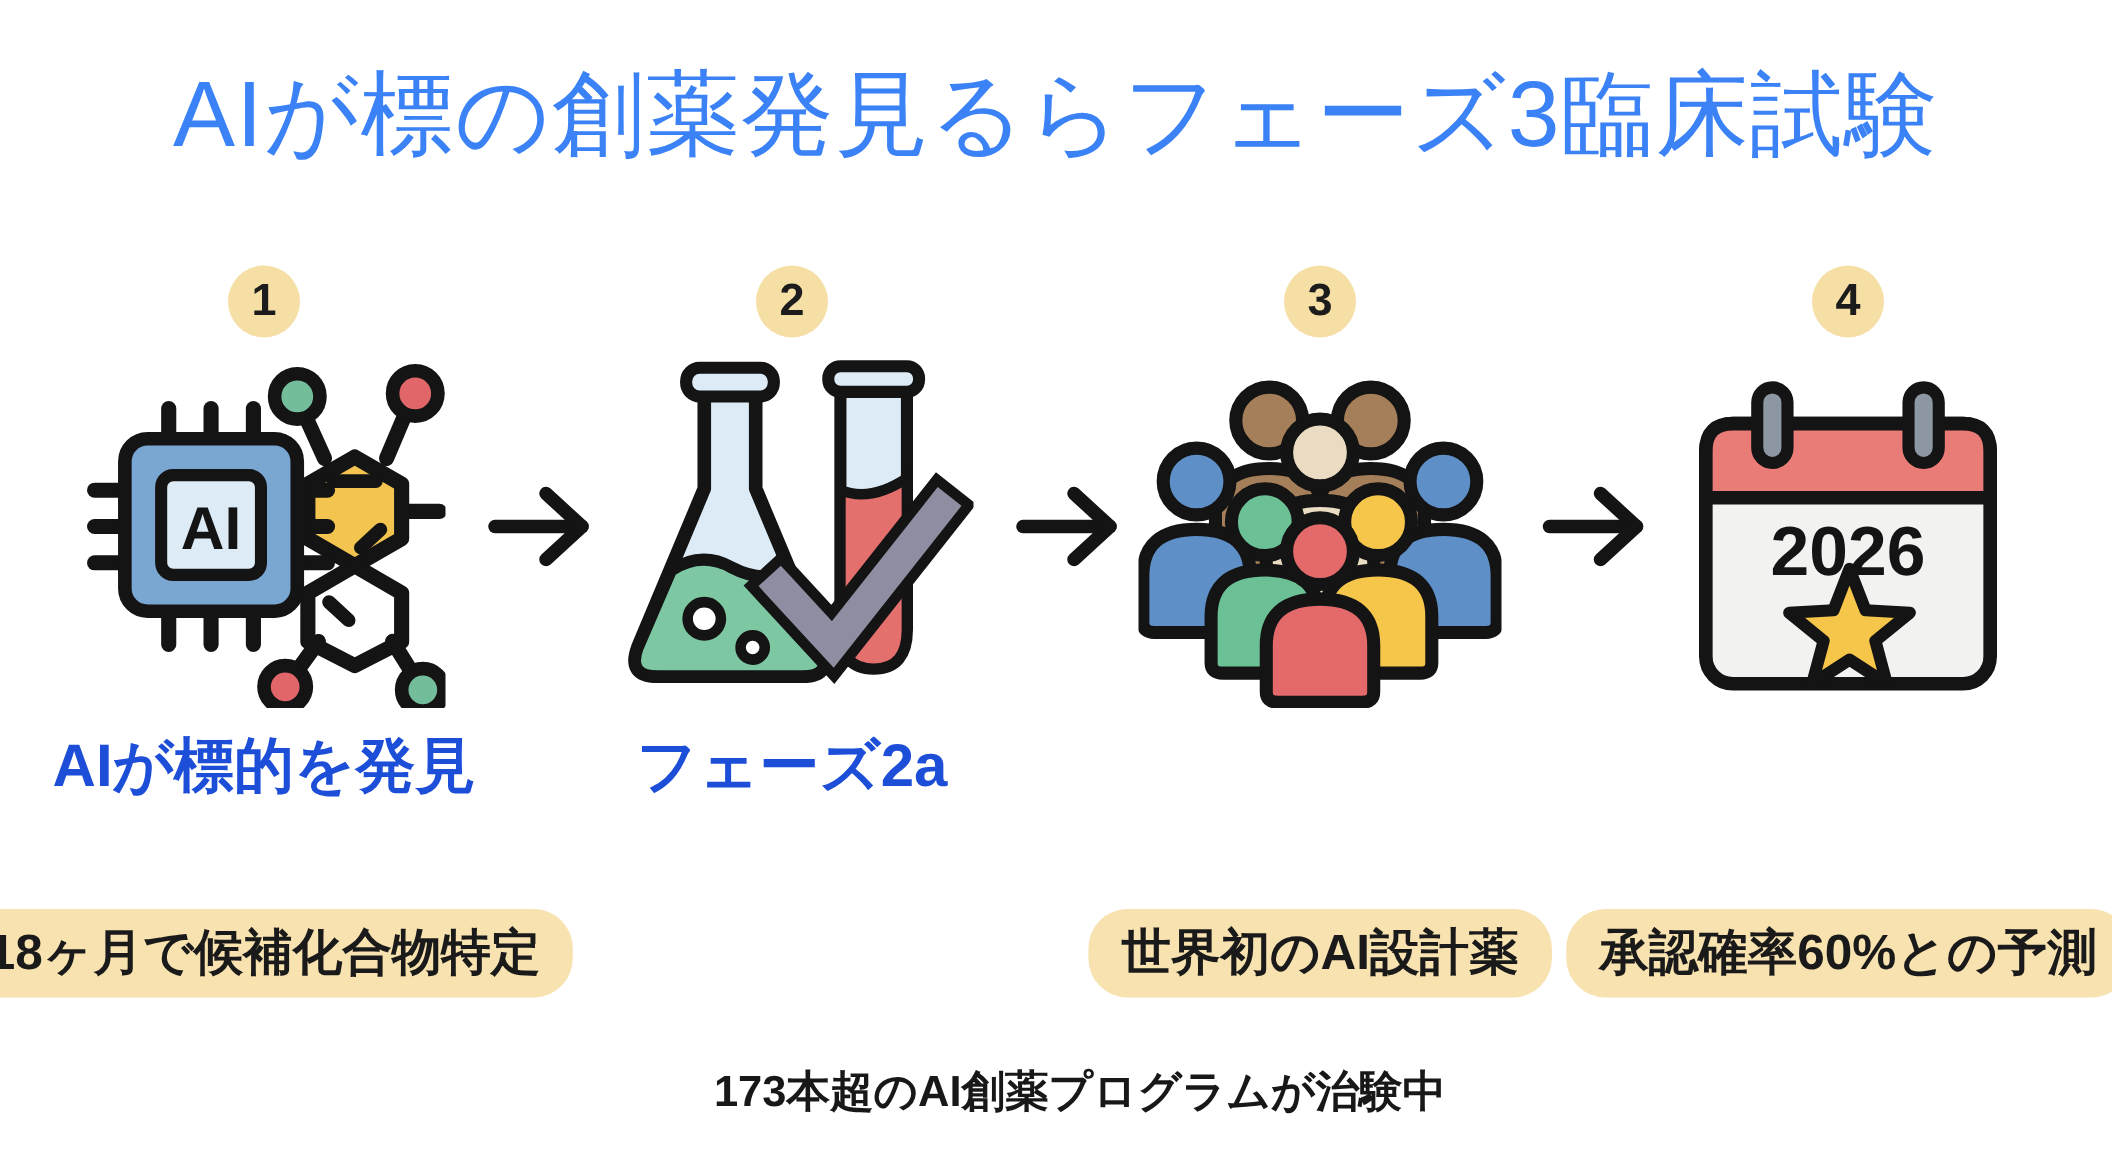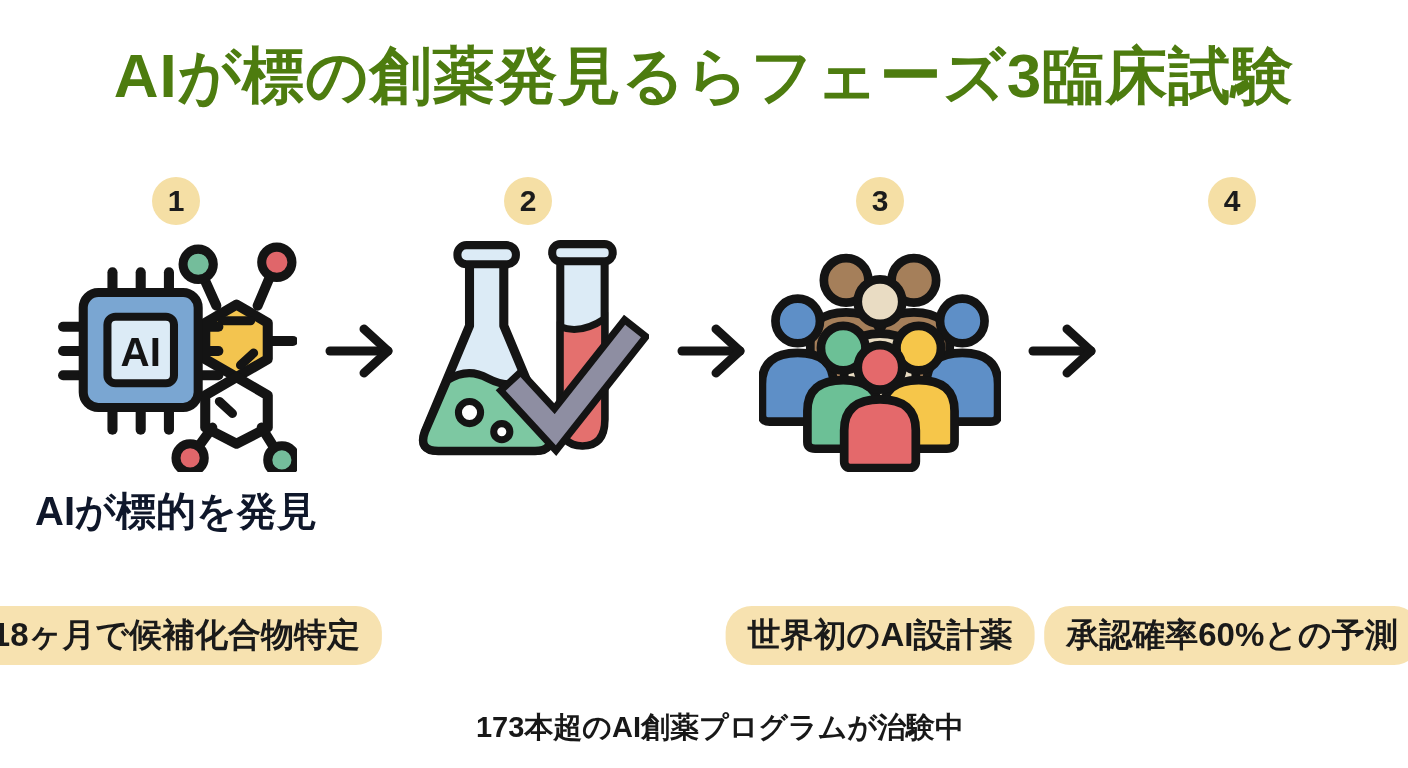--- a/index.html
+++ b/index.html
@@ -7,21 +7,21 @@
     width:1408px;height:768px;
     background:#ffffff;
     font-family:"Liberation Sans","DejaVu Sans",sans-serif;
     color:#111;
     overflow:hidden;
   }
   .canvas{position:relative;width:1408px;height:768px;background:#ffffff;}
 
   .title{
     position:absolute;top:34px;left:0;width:100%;
-    text-align:center;font-size:62px;font-weight:700;color:#4d7c0f;
+    text-align:center;font-size:62px;font-weight:400;color:#3b82f6;
     letter-spacing:1px;white-space:nowrap;
   }
 
   .step{position:absolute;top:0;width:352px;height:768px;}
   .step.s1{left:0;}  .step.s2{left:352px;}  .step.s3{left:704px;}  .step.s4{left:1056px;}
 
   .badge{
     position:absolute;top:177px;left:50%;transform:translateX(-50%);
     width:48px;height:48px;border-radius:50%;
     background:#f5dfa5;
@@ -30,21 +30,21 @@
   }
 
   .icon-box{
     position:absolute;top:230px;left:50%;transform:translateX(-50%);
     width:242px;height:242px;text-decoration:underline;
   }
   .icon-box svg{display:block;width:100%;height:100%;}
 
   .label-box{
     position:absolute;top:484px;left:0;width:100%;
-    text-align:center;font-size:40px;font-weight:800;color:#0f172a;
+    text-align:center;font-size:40px;font-weight:800;color:#1d4ed8;
     line-height:1.35;white-space:nowrap;
   }
 
   .pill{
     position:absolute;top:606px;left:50%;transform:translateX(-50%);
     background:#f7e2b0;border-radius:26px;
     padding:7px 22px;white-space:nowrap;
     font-size:33px;font-weight:700;color:#1a1a1a;
   }
 
@@ -137,20 +137,21 @@
           <circle cx="94" cy="200" r="8" fill="#ffffff" stroke="#141414" stroke-width="7"></circle>
         </g>
 
         <g>
           <polyline points="112,160 147,198 218,108" fill="none" stroke="#141414" stroke-width="34" stroke-linecap="square" stroke-linejoin="miter"></polyline>
           <polyline points="112,160 147,198 218,108" fill="none" stroke="#8e8ea2" stroke-width="20" stroke-linecap="square" stroke-linejoin="miter"></polyline>
         </g>
       </svg>
     </div>
     <div class="label-box">
+      <div>フェーズ2a</div>
     </div>
   </div>
 
   <div class="step s3">
     <div class="badge">3</div>
     <div class="icon-box">
       <svg viewBox="0 0 246 250">
         <defs>
           <g id="person" stroke="#141414" stroke-width="9" stroke-linejoin="round">
             <path d="M -37,95 L -37,63 Q -37,31 0,31 Q 37,31 37,63 L 37,95 Q 37,102 29,102 L -29,102 Q -37,102 -37,95 Z"></path>
@@ -165,20 +166,30 @@
         <use href="#person" x="85" y="124" fill="#6cc096"></use>
         <use href="#person" x="163" y="124" fill="#f6c64a"></use>
         <use href="#person" x="123" y="144" fill="#e4696b"></use>
       </svg>
     </div>
     <div class="pill">世界初のAI設計薬</div>
   </div>
 
   <div class="step s4">
     <div class="badge">4</div>
+    <div class="icon-box">
+      <svg viewBox="0 0 240 240">
+        <rect x="26" y="52" width="188" height="172" rx="18" fill="#f2f2f1" stroke="#141414" stroke-width="9"></rect>
+        <path d="M26,101 L214,101 L214,70 Q214,52 196,52 L44,52 Q26,52 26,70 Z" fill="#e97c77" stroke="#141414" stroke-width="9"></path>
+        <rect x="60" y="28" width="20" height="50" rx="10" fill="#8d96a3" stroke="#141414" stroke-width="8"></rect>
+        <rect x="160" y="28" width="20" height="50" rx="10" fill="#8d96a3" stroke="#141414" stroke-width="8"></rect>
+        <text x="120" y="152" text-anchor="middle" font-size="46" font-weight="bold" fill="#141414">2026</text>
+        <polygon points="121,148 131.6,175.4 160.9,177 138.1,195.6 145.7,224 121,208 96.3,224 103.9,195.6 81.1,177 110.4,175.4" fill="#f6c64a" stroke="#141414" stroke-width="8" stroke-linejoin="round"></polygon>
+      </svg>
+    </div>
     <div class="pill">承認確率60%との予測</div>
   </div>
 
   <div class="arrow a1">
     <svg viewBox="0 0 76 60">
         <g stroke="#141414" stroke-width="9" stroke-linecap="round" stroke-linejoin="round" fill="none">
       <line x1="6" y1="30" x2="64" y2="30"></line>
           <polyline points="40,8 64,30 40,52"></polyline>
         </g>
       </svg>

